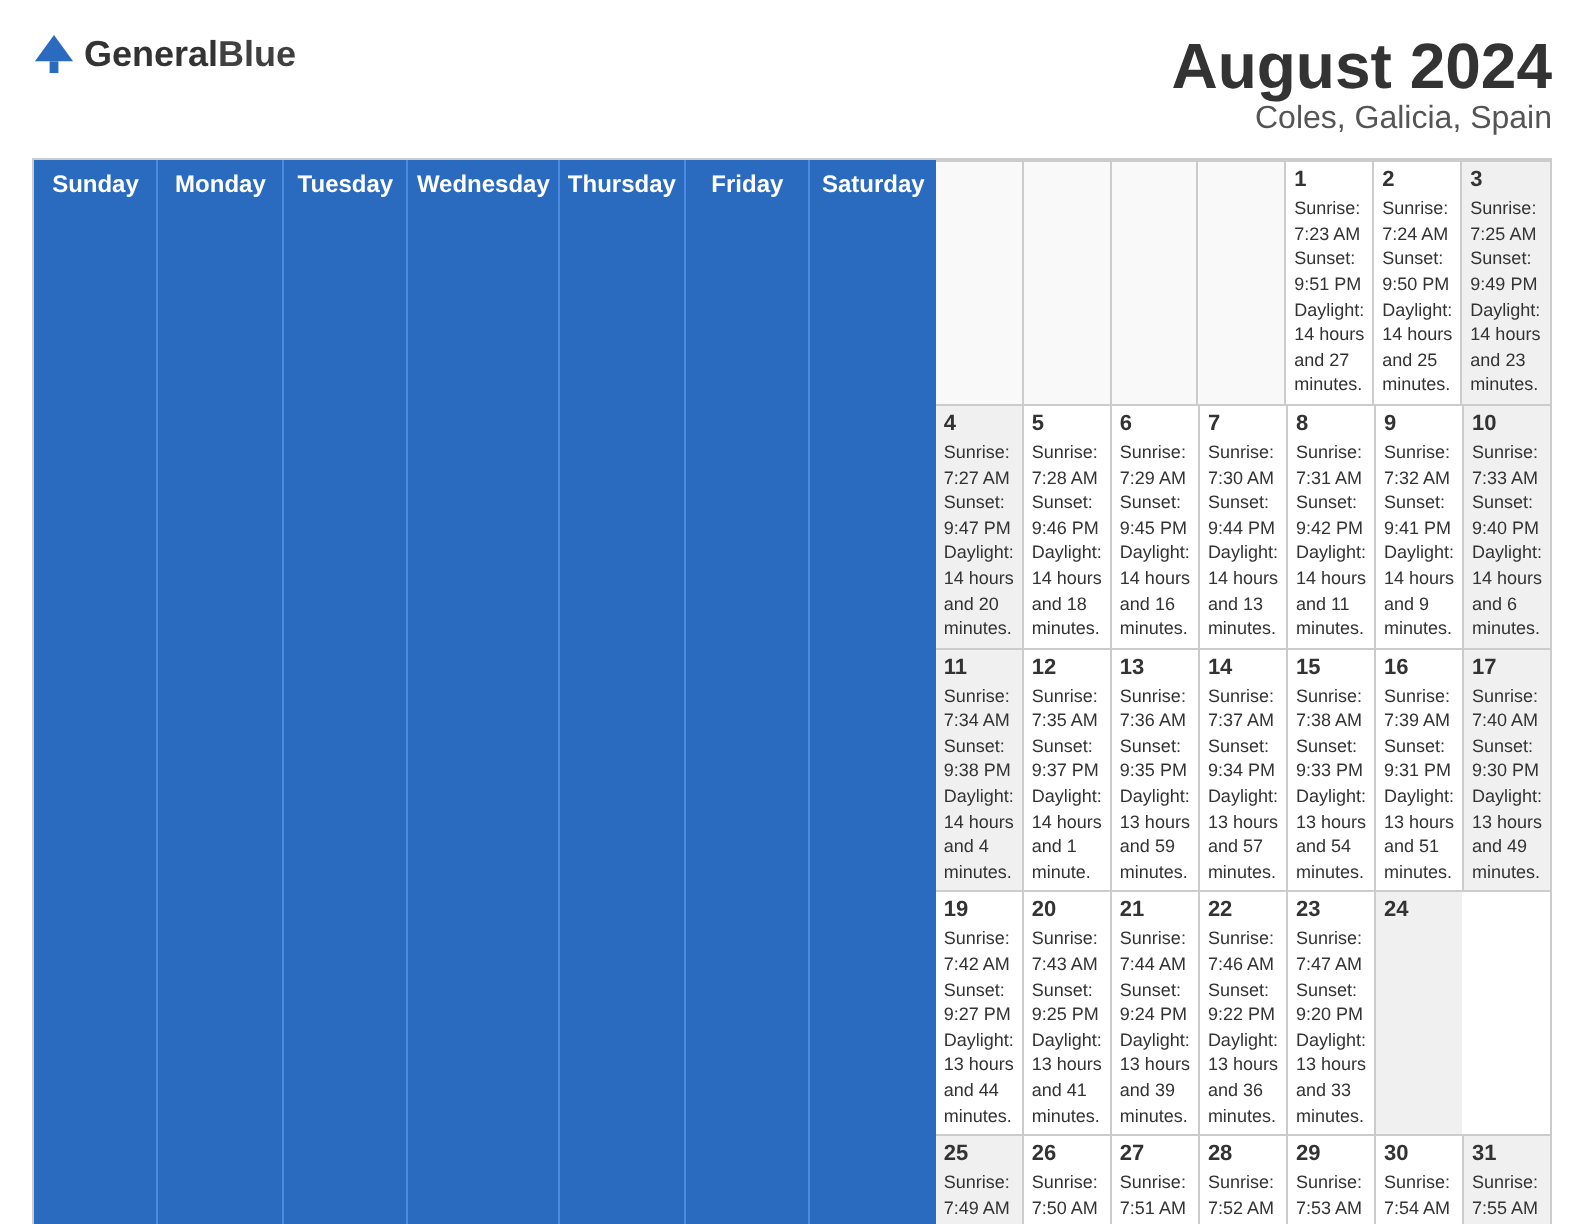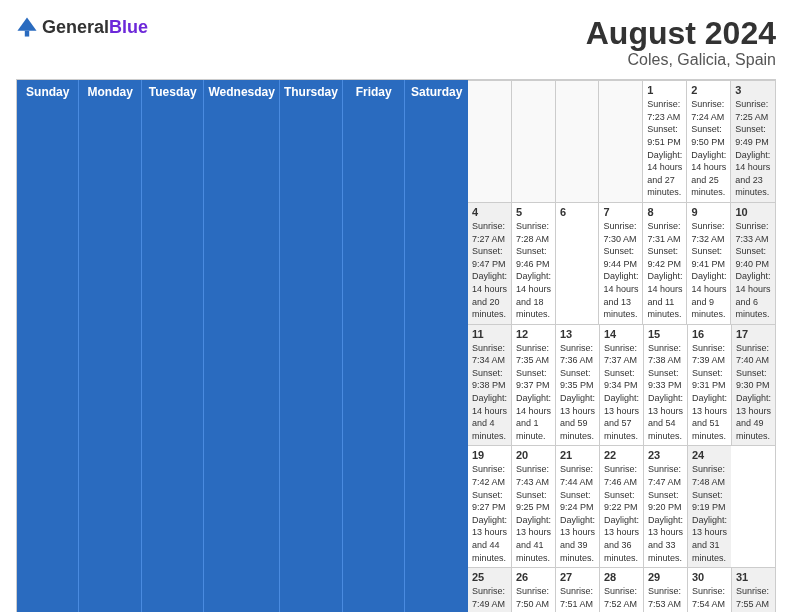--- a/index.html
+++ b/index.html
@@ -110,21 +110,21 @@
 <body>
 
 <div class="page">
   <div class="header">
     <div class="logo">
       <svg class="logo-icon" viewBox="0 0 30 30">
         <polygon points="15,2 28,20 2,20" fill="#2a6bbf"></polygon>
         <rect x="12" y="20" width="6" height="8" fill="#2a6bbf"></rect>
       </svg>
       <div>
-        <span style="font-size:18px;font-weight:bold;color:#333;">General</span><span style="font-size:18px;font-weight:bold;color:#6d28d9;">Blue</span>
+        <span style="font-size:18px;font-weight:bold;color:#333;">General</span><span style="font-size:18px;font-weight:bold;color:#404040;">Blue</span>
       </div>
     </div>
     <div class="title-block">
       <div class="main-title">August 2024</div>
       <div class="sub-title">Coles, Galicia, Spain</div>
     </div>
   </div>
 
   <div class="calendar">
     <div class="cal-header">
@@ -159,20 +159,21 @@
           <div class="cal-cell shaded">
             <span class="day-num">4</span>
             <div class="cal-cell-text">Sunrise: 7:27 AM<br>Sunset: 9:47 PM<br>Daylight: 14 hours and 20 minutes.</div>
           </div>
           <div class="cal-cell">
             <span class="day-num">5</span>
             <div class="cal-cell-text">Sunrise: 7:28 AM<br>Sunset: 9:46 PM<br>Daylight: 14 hours and 18 minutes.</div>
           </div>
           <div class="cal-cell">
             <span class="day-num">6</span>
+            <div class="cal-cell-text">Sunrise: 7:29 AM<br>Sunset: 9:45 PM<br>Daylight: 14 hours and 16 minutes.</div>
           </div>
           <div class="cal-cell">
             <span class="day-num">7</span>
             <div class="cal-cell-text">Sunrise: 7:30 AM<br>Sunset: 9:44 PM<br>Daylight: 14 hours and 13 minutes.</div>
           </div>
           <div class="cal-cell">
             <span class="day-num">8</span>
             <div class="cal-cell-text">Sunrise: 7:31 AM<br>Sunset: 9:42 PM<br>Daylight: 14 hours and 11 minutes.</div>
           </div>
           <div class="cal-cell">
@@ -230,21 +231,20 @@
           <div class="cal-cell">
             <span class="day-num">22</span>
             <div class="cal-cell-text">Sunrise: 7:46 AM<br>Sunset: 9:22 PM<br>Daylight: 13 hours and 36 minutes.</div>
           </div>
           <div class="cal-cell">
             <span class="day-num">23</span>
             <div class="cal-cell-text">Sunrise: 7:47 AM<br>Sunset: 9:20 PM<br>Daylight: 13 hours and 33 minutes.</div>
           </div>
           <div class="cal-cell shaded">
             <span class="day-num">24</span>
-            <div class="cal-cell-text">Sunrise: 7:48 AM<br>Sunset: 9:19 PM<br>Daylight: 13 hours and 31 minutes.</div>
           </div>
         </div>
         <div class="cal-row">
           <div class="cal-cell shaded">
             <span class="day-num">25</span>
             <div class="cal-cell-text">Sunrise: 7:49 AM<br>Sunset: 9:17 PM<br>Daylight: 13 hours and 28 minutes.</div>
           </div>
           <div class="cal-cell">
             <span class="day-num">26</span>
             <div class="cal-cell-text">Sunrise: 7:50 AM<br>Sunset: 9:16 PM<br>Daylight: 13 hours and 25 minutes.</div>

